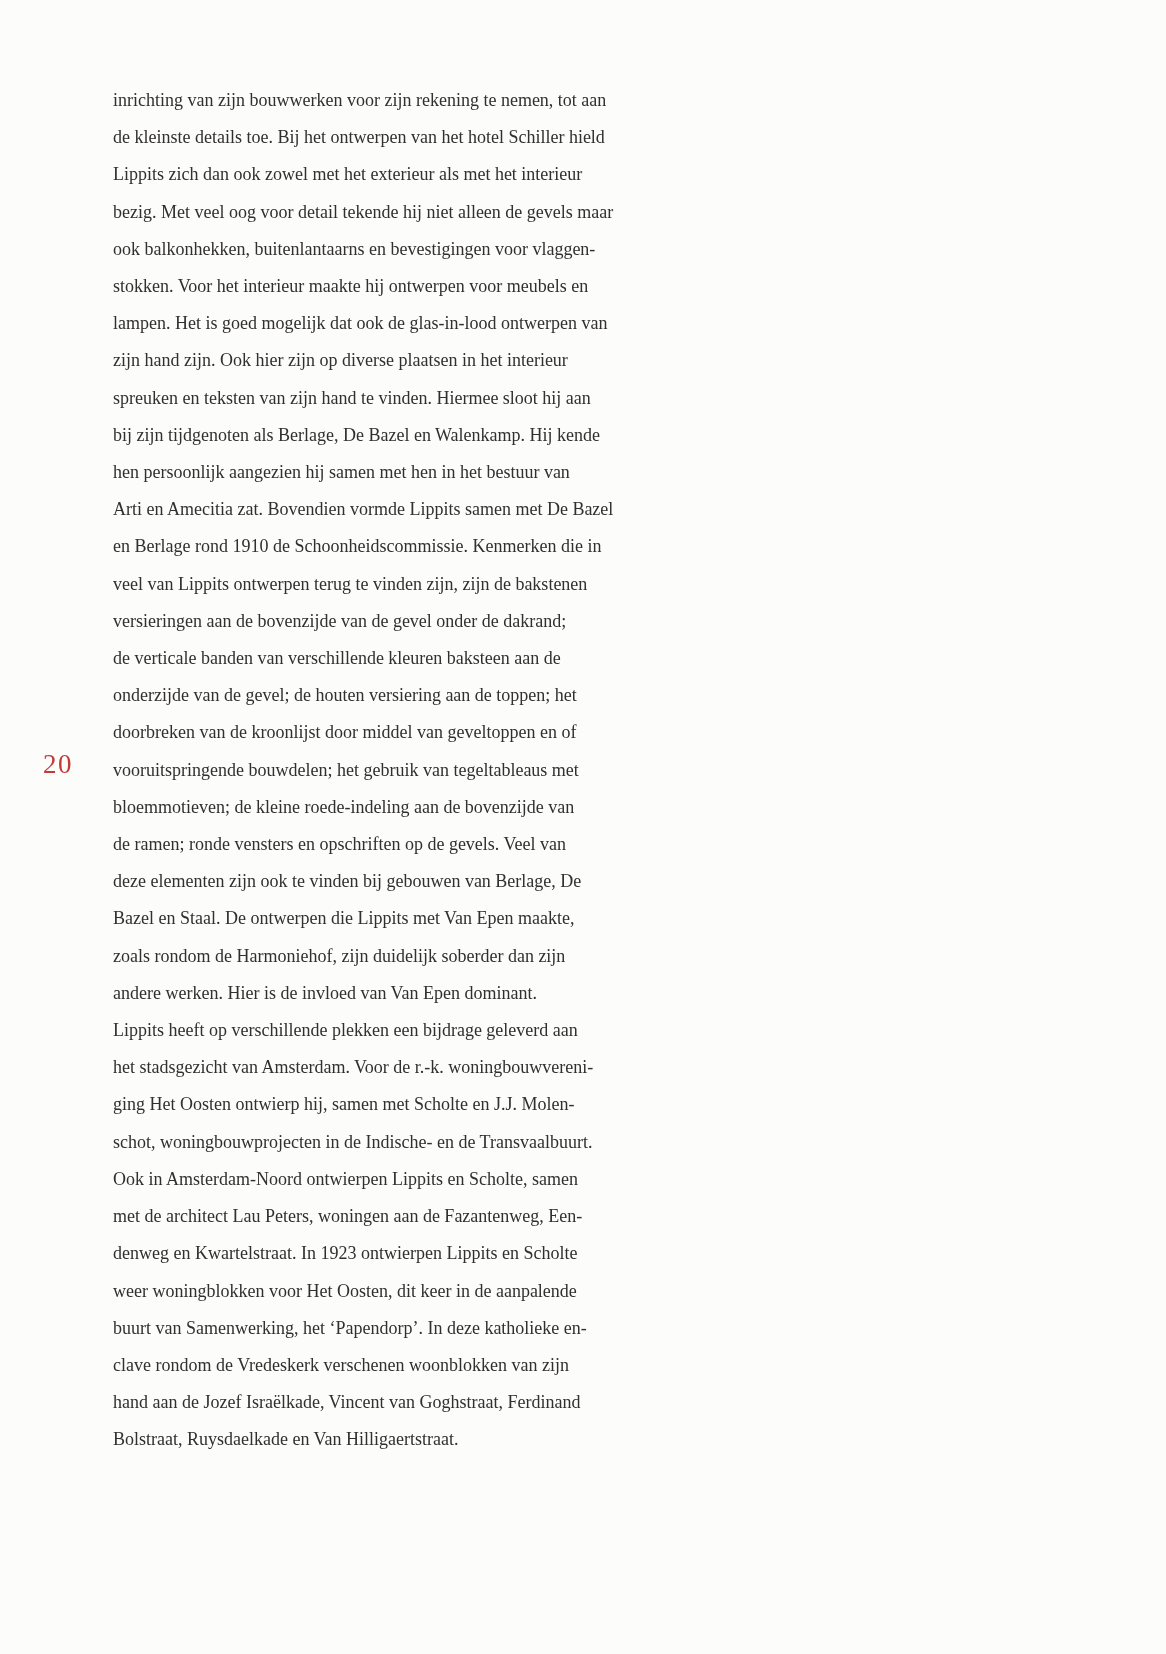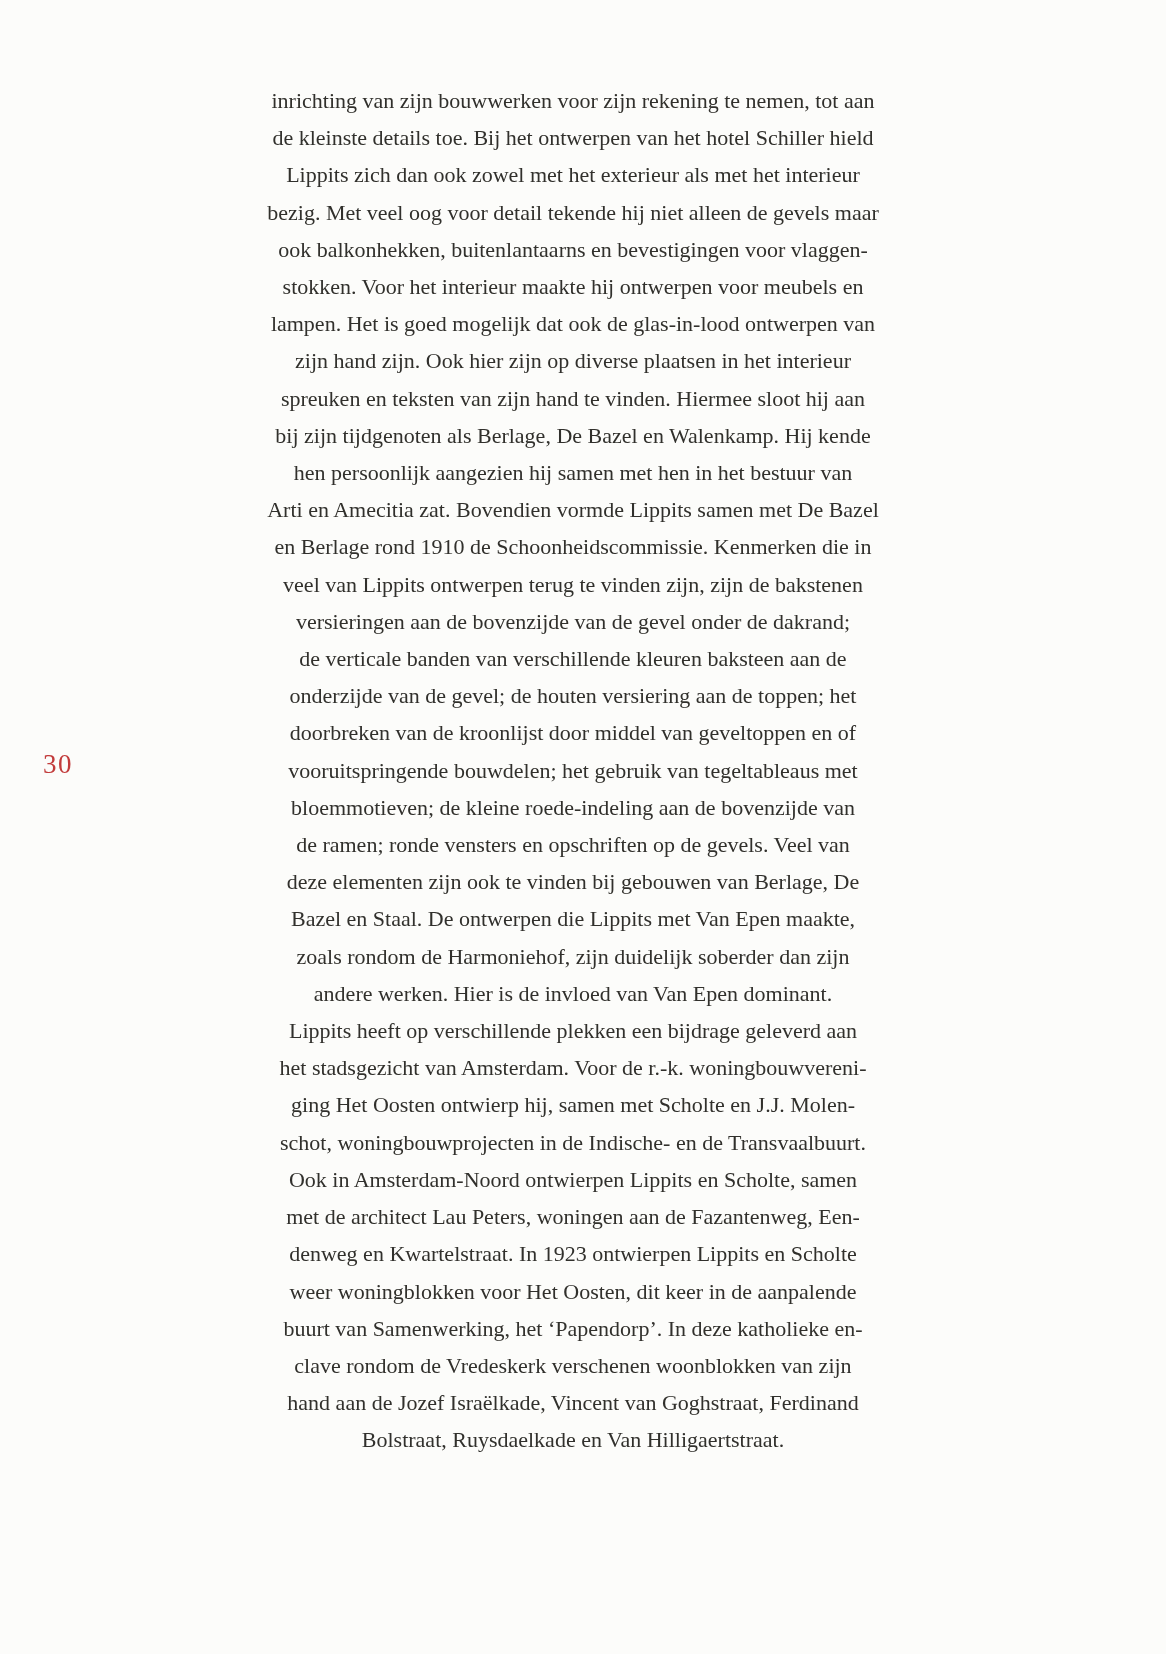--- a/index.html
+++ b/index.html
@@ -17,24 +17,24 @@
     overflow: hidden;
   }
   .text-block {
     position: absolute;
     left: 113px;
     top: 82px;
     width: 920px;
   }
   .body-text {
     margin: 0;
-    font-size: 22px;
+    font-size: 18px;
     line-height: 37.2px;
     white-space: pre-line;  
-    text-align: center;
+    text-align: left;
   }
   .section-heading {
     margin: 48px 0 0 0;
     font-size: 26.5px;
     line-height: 37.2px;
     font-weight: bold;
     color: #2c2b27;
   }
   .page-number {
     position: absolute;
@@ -45,21 +45,21 @@
     letter-spacing: 1.5px;
     color: #c23b3b;
     font-weight: 500;
   }
 </style>
 </head>
 <body>
 
 <div class="page">
 
-  <div class="page-number">30</div>
+  <div class="page-number">20</div>
 
   <main class="text-block">
 
     <p class="body-text">inrichting van zijn bouwwerken voor zijn rekening te nemen, tot aan
 de kleinste details toe. Bij het ontwerpen van het hotel Schiller hield
 Lippits zich dan ook zowel met het exterieur als met het interieur
 bezig. Met veel oog voor detail tekende hij niet alleen de gevels maar
 ook balkonhekken, buitenlantaarns en bevestigingen voor vlaggen-
 stokken. Voor het interieur maakte hij ontwerpen voor meubels en
 lampen. Het is goed mogelijk dat ook de glas-in-lood ontwerpen van

